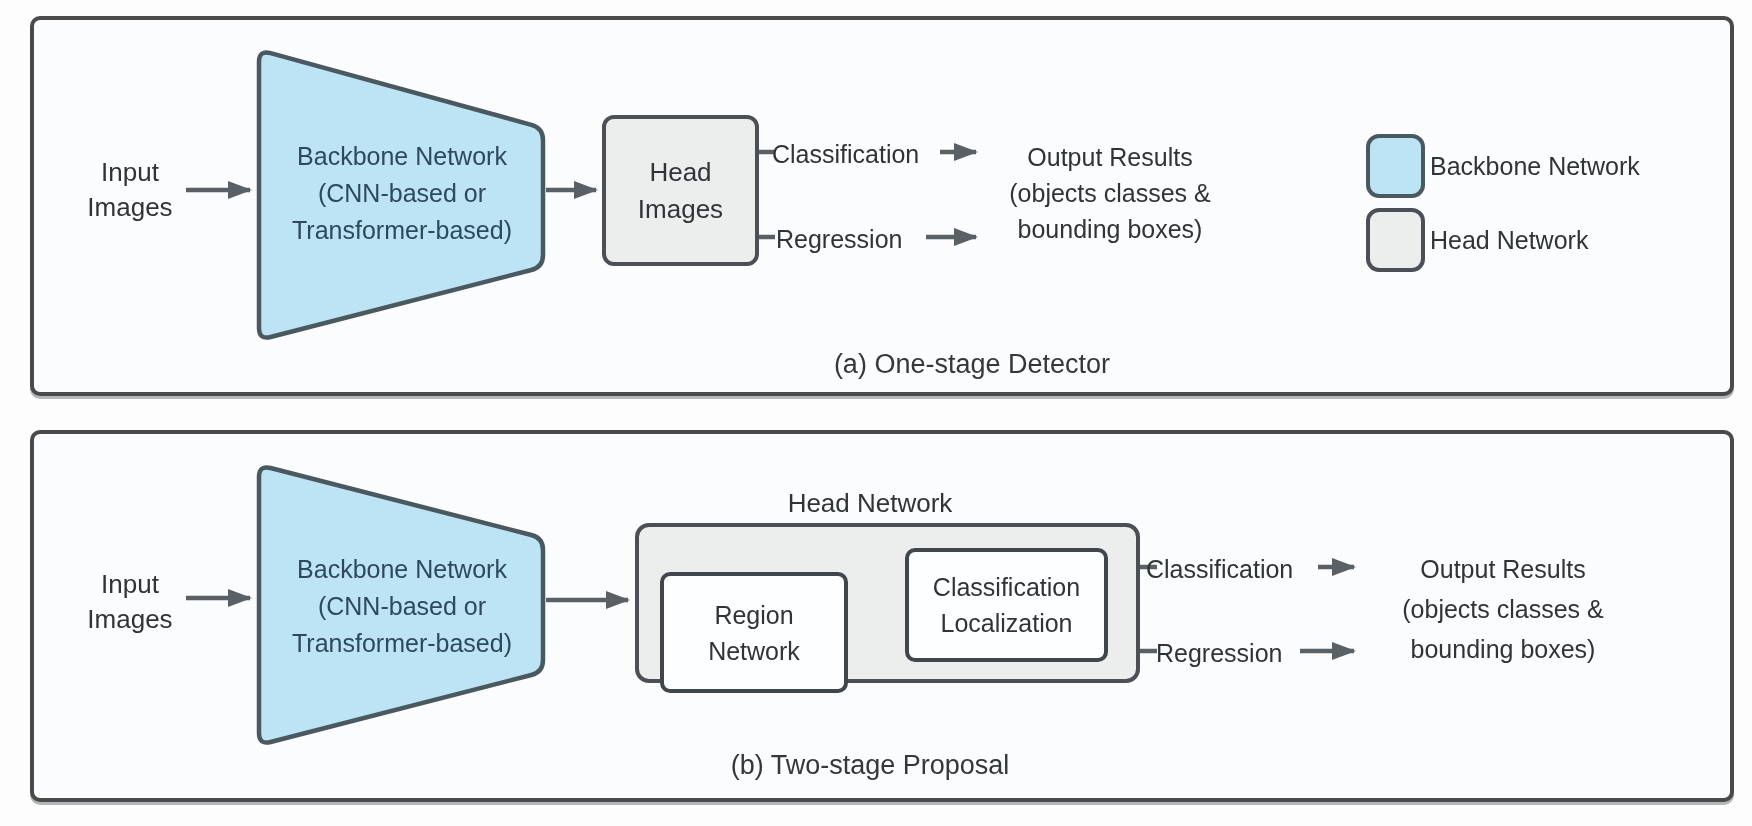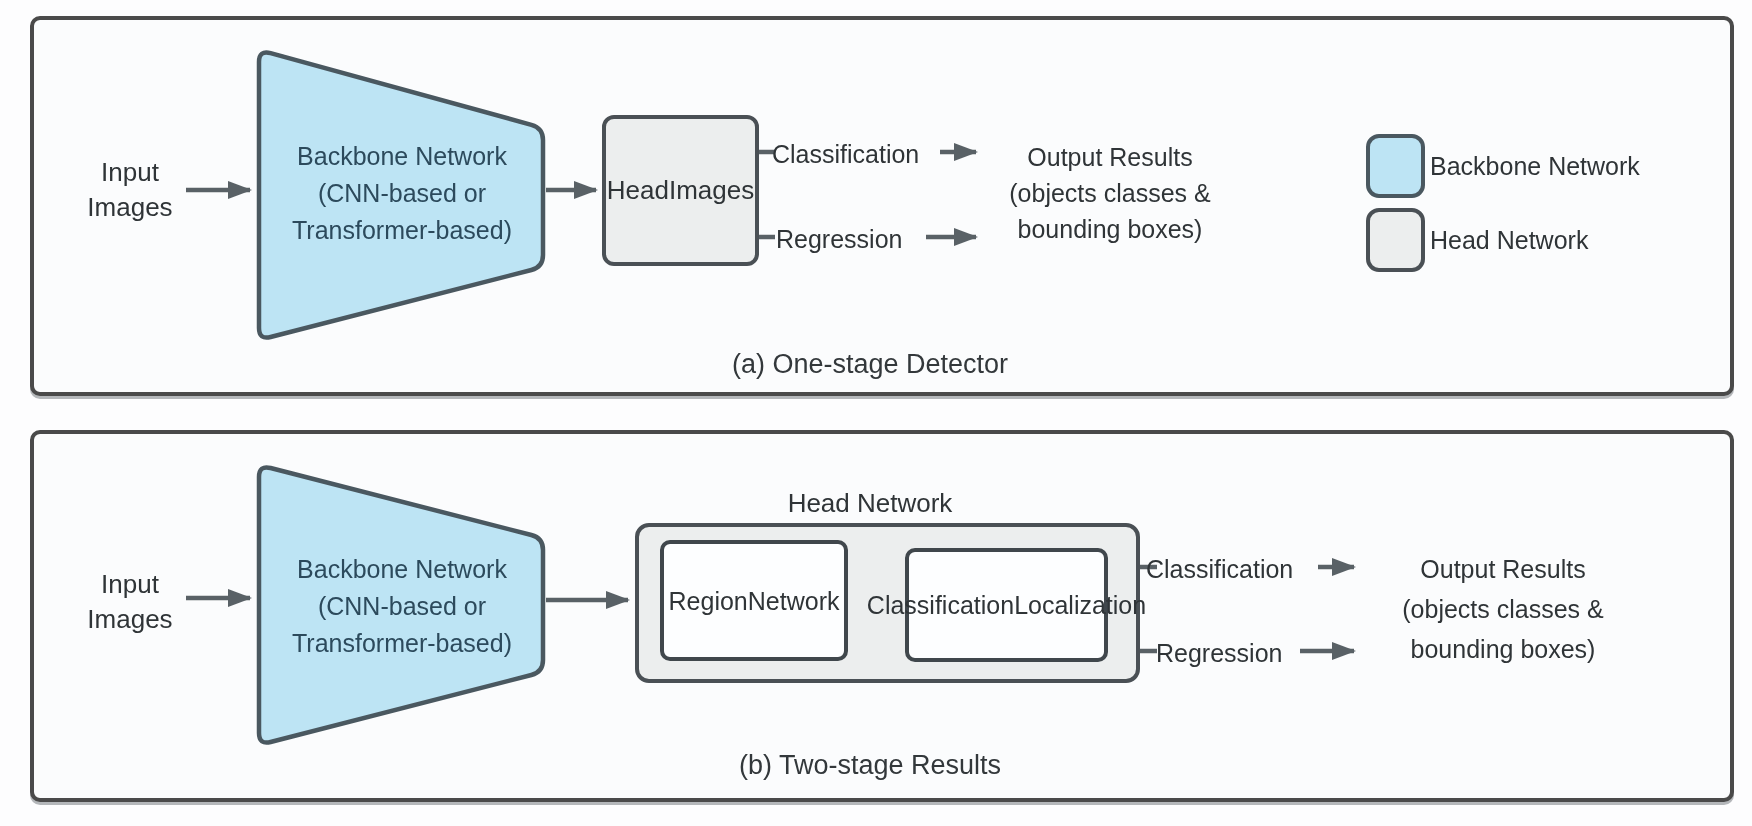--- a/index.html
+++ b/index.html
@@ -16,40 +16,40 @@
   }
   #panel-a { top:16px;  height:380px; }
   #panel-b { top:430px; height:372px; }
 
   .overlay { position:absolute; left:0; top:0; }
   .trap  { fill:#BDE4F4; stroke:#4A5860; stroke-width:4.5px; }
   .arrow { stroke:#596166; stroke-width:4.5px; fill:none; }
 
   .box {
     position:absolute; box-sizing:border-box;
-    border:4px solid #4A5055; display:flex; flex-direction:row;
+    border:4px solid #4A5055; display:flex; flex-direction:column;
     align-items:center; justify-content:center; text-align:center;
   }
   #head-box-a      { left:602px; top:115px; width:157px; height:151px; border-radius:12px; background:#ECEEEE; font-size:26px; line-height:37px; }
   #head-container-b{ left:635px; top:523px; width:505px; height:160px; border-radius:14px; background:#ECEEEE; }
-  #rp-box          { left:660px; top:540px; width:188px; height:121px; border-radius:10px; background:#FDFEFF; border-color:#40474C; font-size:25px; line-height:36px; }
+  #rp-box          { left:660px; top:572px; width:188px; height:121px; border-radius:10px; background:#FDFEFF; border-color:#40474C; font-size:25px; line-height:36px; }
   #cl-box          { left:905px; top:548px; width:203px; height:114px; border-radius:10px; background:#FDFEFF; border-color:#40474C; font-size:25px; line-height:36px; }
 
   .label { position:absolute; text-align:center; font-size:25px; line-height:36px; }
   .label .ln { display:block; }
   .nowrap { white-space:nowrap; text-align:left; }
 
   #input-a    { left:58px;  top:155px; width:144px; font-size:26px; line-height:35px; }
   #input-b    { left:58px;  top:567px; width:144px; font-size:26px; line-height:35px; }
   #backbone-a { left:268px; top:138px; width:268px; line-height:37px; color:#2C4A5C; }
   #backbone-b { left:268px; top:551px; width:268px; line-height:37px; color:#2C4A5C; }
   #classification-a { left:772px;  top:136px; }
   #regression-a     { left:776px;  top:221px; }
   #output-a   { left:1000px; top:139px; width:220px; line-height:36px; }
-  #caption-a  { left:630px;  top:346px; width:480px; font-size:27px; color:#33383B; }
+  #caption-a  { left:630px;  top:346px; width:480px; font-size:27px; color:#33383B;text-align:right; }
 
   #head-net-label-b { left:700px; top:485px; width:340px; font-size:26px; }
   #classification-b { left:1146px; top:551px; }
   #regression-b     { left:1156px; top:635px; }
   #output-b   { left:1392px; top:549px; width:222px; line-height:40px; }
   #caption-b  { left:630px;  top:747px; width:480px; font-size:27px; color:#33383B; }
 
   #legend { position:absolute; left:1366px; top:134px; display:flex; flex-direction:column; gap:10px; }
   .legend-row { display:flex; align-items:center; }
   .swatch { width:59px; height:64px; box-sizing:border-box; border:4px solid #4A5860; border-radius:13px; }
@@ -156,15 +156,15 @@
 
   <div class="label nowrap" id="classification-b">Classification</div>
   <div class="label nowrap" id="regression-b">Regression</div>
 
   <div class="label" id="output-b">
     <span class="ln">Output Results</span>
     <span class="ln">(objects classes &amp;</span>
     <span class="ln">bounding boxes)</span>
   </div>
 
-  <div class="label" id="caption-b">(b) Two-stage Results</div>
+  <div class="label" id="caption-b">(b) Two-stage Proposal</div>
 
 </div>
 
 </body></html>

